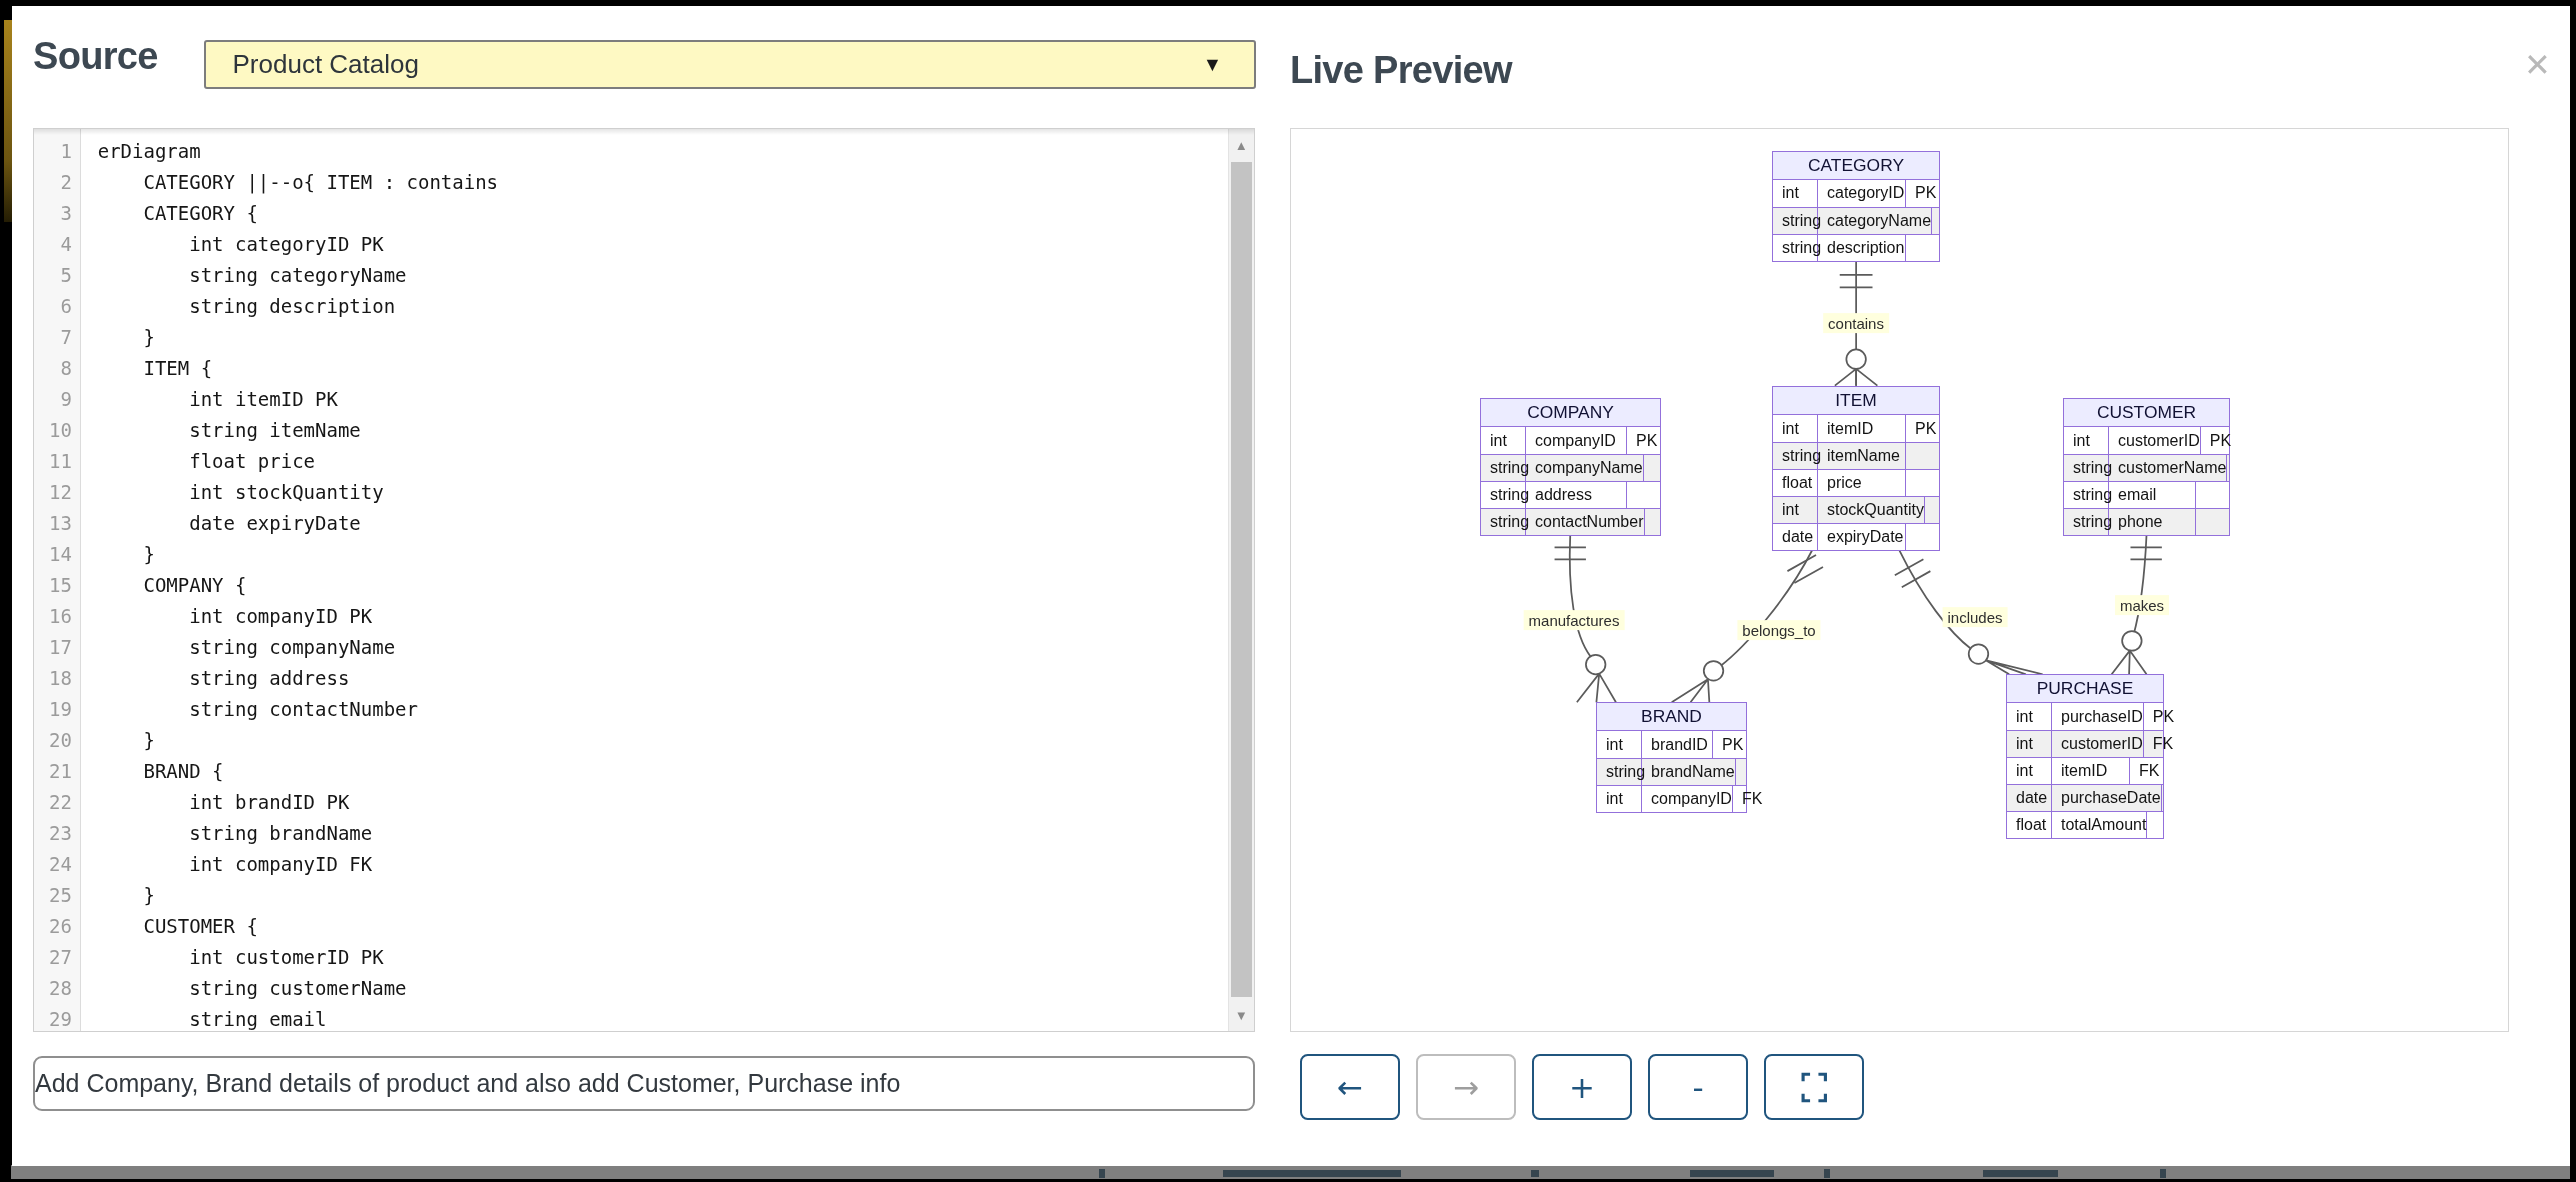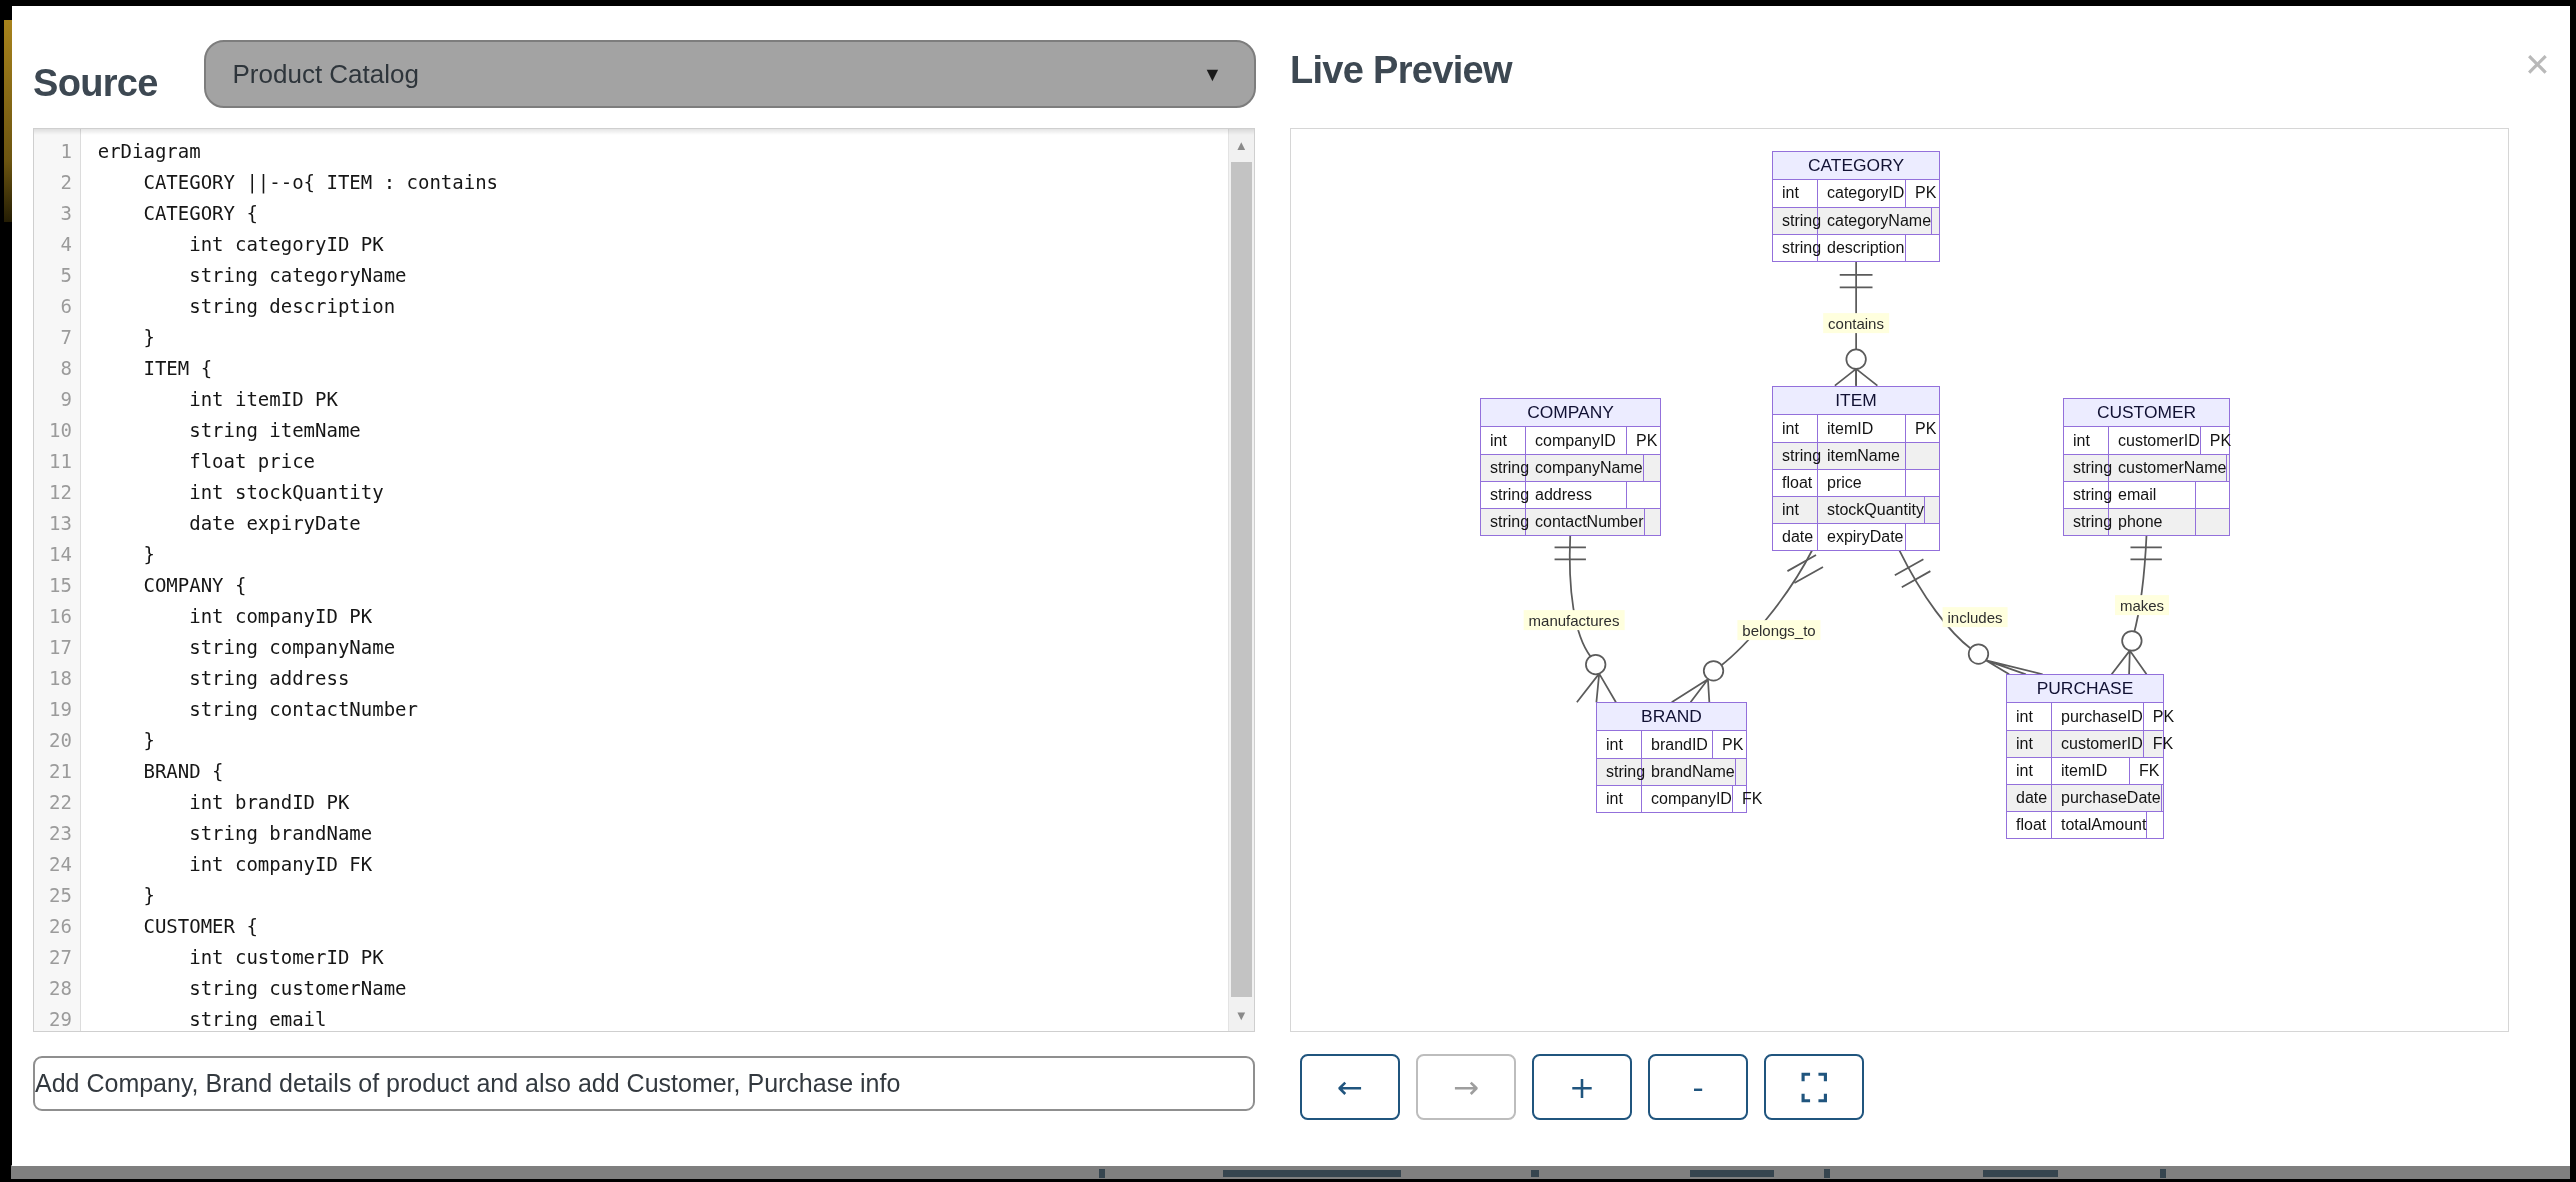--- a/index.html
+++ b/index.html
@@ -8,28 +8,28 @@
 
   .backdrop-edge { position:absolute; left:4.2px; top:19.5px; width:7.7px; height:202px;
     background:linear-gradient(#a8831c,#6b5410 70%,#241d04); }
   .backdrop-strip { position:absolute; left:11px; right:5.6px; top:1165px; height:14px; background:#7f7f7f; }
   .artifact { position:absolute; background:#36454f; }
 
   .modal { position:absolute; left:12px; top:6.3px; right:5.6px; bottom:17.4px; background:#fff; }
 
   
   .panel-title { position:absolute; font-size:38px; font-weight:700; color:#3d4852; letter-spacing:-0.7px; }
-  #source-title { left:21px; top:56px; }
+  #source-title { left:21px; top:29px; }
   #preview-title { left:1278px; top:43px; }
   .close-x { position:absolute; left:2512px; top:40px; font-size:32px; font-weight:700; color:#b9b9b9;
     background:none; border:none; cursor:pointer; font-family:"DejaVu Sans", sans-serif; }
 
   
-  .dropdown { position:absolute; left:192px; top:34px; width:1052px; height:68px; background:#a3a3a3;
-    border:2.1px solid #7d7d7d; border-radius:20px; display:flex; align-items:center; cursor:pointer; }
+  .dropdown { position:absolute; left:192px; top:34px; width:1052px; height:49px; background:#fef9c3;
+    border:2.1px solid #7d7d7d; border-radius:3px; display:flex; align-items:center; cursor:pointer; }
   .dropdown-value { font-size:26px; color:#2e353b; padding-left:26.5px; flex:1; }
   .dropdown-caret { font-size:19.5px; color:#1a1a1a; padding-right:32px; }
 
   
   .editor { position:absolute; left:21px; top:122px; width:1222px; height:904px;
     border:1.4px solid #cfcfcf; background:#fff; overflow:hidden; }
   .editor::before { content:""; position:absolute; left:0; top:0; right:0; height:5.6px;
     background:linear-gradient(rgba(0,0,0,.10),rgba(0,0,0,0)); z-index:3; pointer-events:none; }
   .gutter-bg { position:absolute; left:0; top:0; width:47px; height:100%; background:#f7f7f7;
     border-right:1.4px solid #dcdcdc; }

